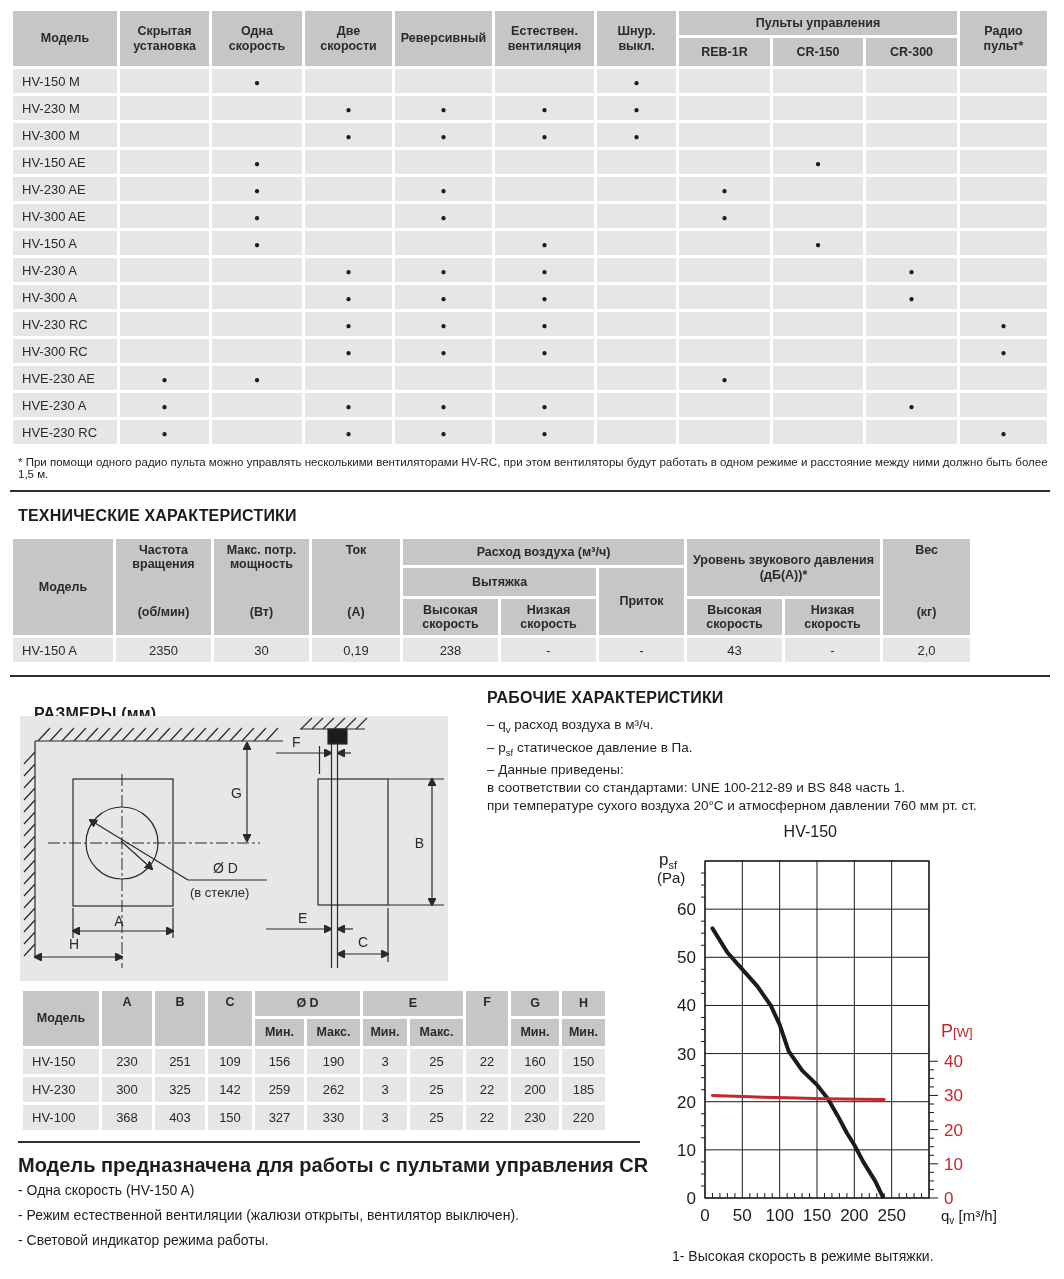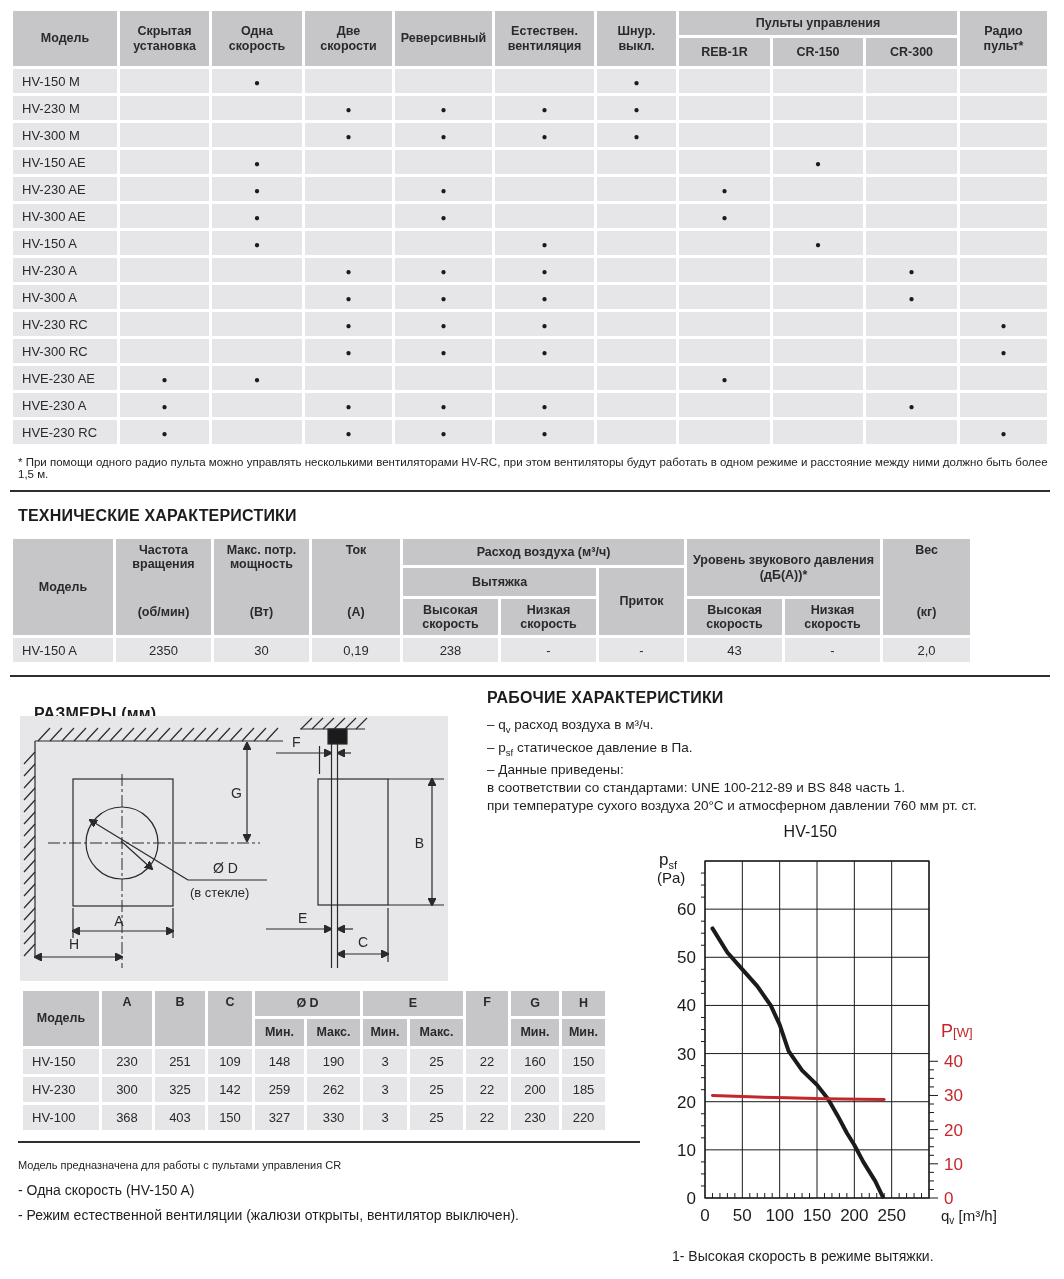--- a/index.html
+++ b/index.html
@@ -34,21 +34,21 @@
   #dim-title{position:absolute;left:8px;top:0;margin:16px;}
   .diagram-box{position:absolute;left:10px;top:27px;width:428px;height:265px;background:#e7e7e9;}
   #dim-table{position:absolute;left:10px;top:299px;width:588px;table-layout:fixed;}
   #dim-table tr.dr1 th{height:21px;}
   #dim-table tr.dr2 th{height:23px;}
   #dim-table td{height:23px;}
   .topal{vertical-align:top;padding-top:4px;}
   .rule-left{position:absolute;left:8px;top:452px;width:622px;height:2px;background:#2e2e2e;}
   .footer-text{position:absolute;left:8px;top:466px;font-size:14px;color:#1e1e1e;}
   .footer-text p{margin:0 0 4px 0;line-height:21px;}
-  .footer-text .bold{font-weight:normal;font-size:11px;}
+  .footer-text .bold{font-weight:bold;font-size:20px;}
   .perf-col{position:absolute;left:477px;top:0;width:582px;}
   .perf-col h2{margin:0;font-size:16px;color:#1c1c1c;letter-spacing:.2px;}
   #perf-notes{margin-top:9px;}
   #perf-notes p{margin:0;font-size:13.5px;line-height:18px;color:#1e1e1e;}
   #perf-notes sub{font-size:9.5px;}
   #chart-svg{display:block;margin:6px 0 0 152px;}
   #legend{margin:13px 0 0 185px;}
   #legend p{margin:0;font-size:14px;line-height:25px;color:#1e1e1e;}
   #diagram{font-size:14px;}
   #diagram text{fill:#2a2a2a;}
@@ -445,21 +445,21 @@
           <th>Мин.</th>
           <th>Мин.</th>
         </tr>
       </thead>
       <tbody id="dim-body">
           <tr>
             <td class="model-cell">HV-150</td>
             <td>230</td>
             <td>251</td>
             <td>109</td>
-            <td>148</td>
+            <td>156</td>
             <td>190</td>
             <td>3</td>
             <td>25</td>
             <td>22</td>
             <td>160</td>
             <td>150</td>
           </tr>
           <tr>
             <td class="model-cell">HV-230</td>
             <td>300</td>
@@ -488,20 +488,21 @@
           </tr>
         </tbody>
     </table>
 
     <div class="rule-left"></div>
 
     <div class="footer-text">
       <p class="bold">Модель предназначена для работы с пультами управления CR</p>
       <p>- Одна скорость (HV-150 A)</p>
       <p>- Режим естественной вентиляции (жалюзи открыты, вентилятор выключен).</p>
+      <p>- Световой индикатор режима работы.</p>
 
     </div>
 
     <div class="perf-col">
       <h2 class="sec" style="margin:0">РАБОЧИЕ ХАРАКТЕРИСТИКИ</h2>
       <div id="perf-notes">
           <p>– q<sub>v</sub> расход воздуха в м³/ч.</p>
           <p>– p<sub>sf</sub> статическое давление в Па.</p>
           <p>– Данные приведены:</p>
           <p>в соответствии со стандартами: UNE 100-212-89 и BS 848 часть 1.</p>

